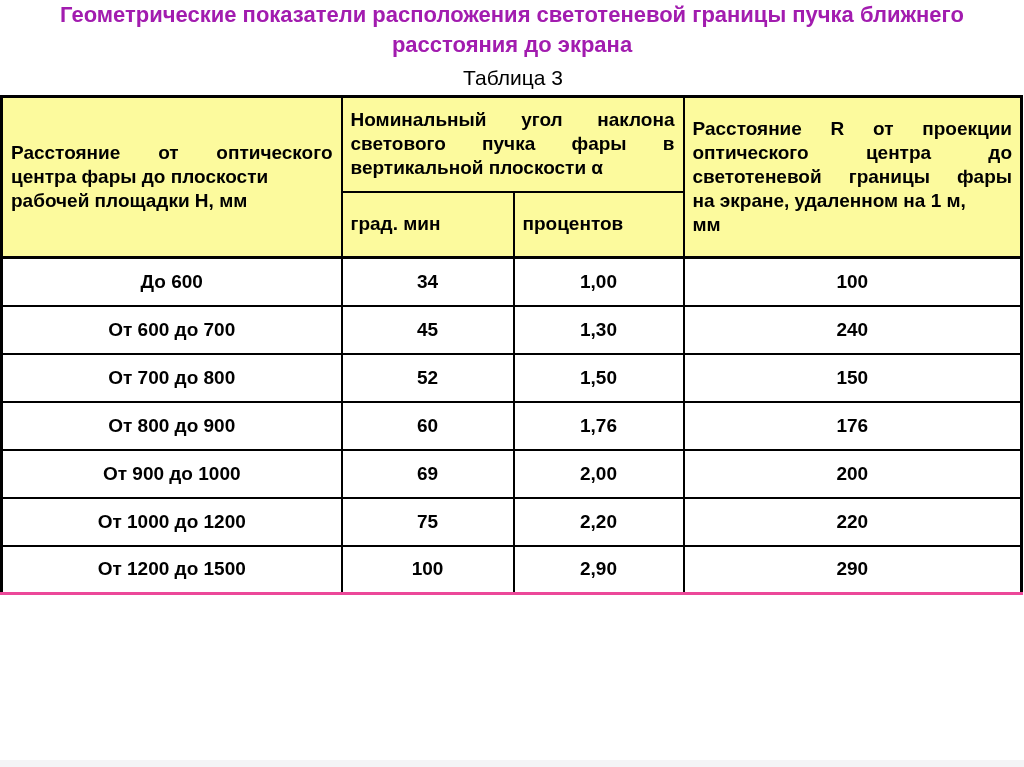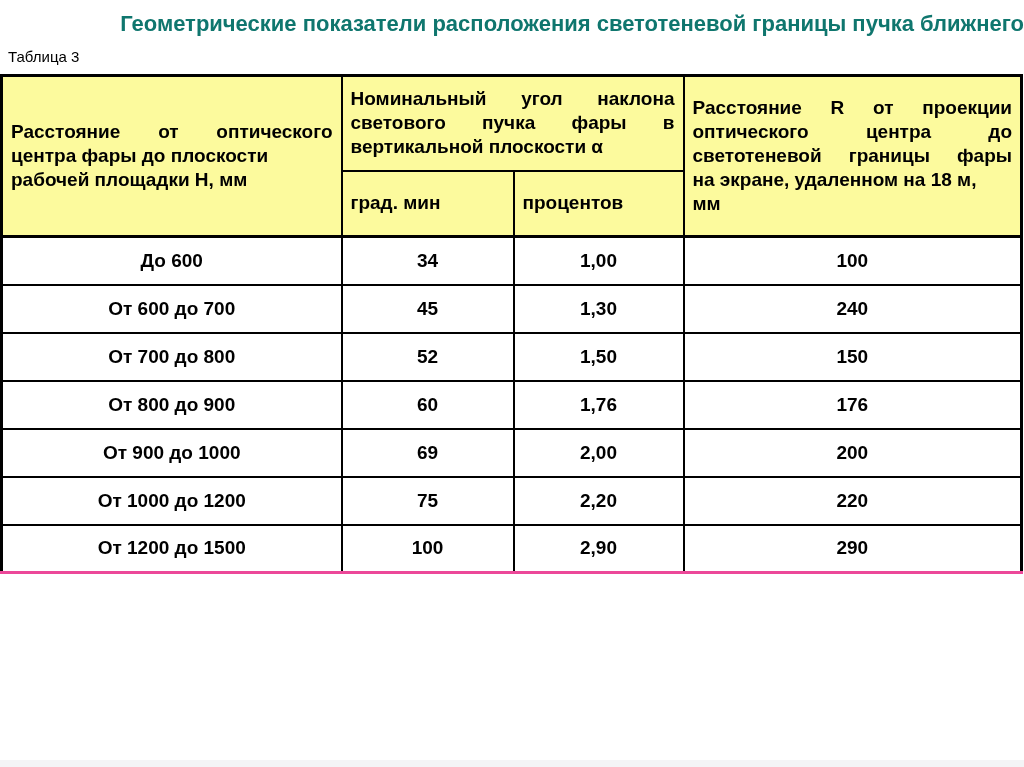--- a/index.html
+++ b/index.html
@@ -5,30 +5,29 @@
   * { box-sizing: border-box; margin: 0; padding: 0; }
   html, body { width: 1024px; height: 767px; }
   body {
     position: relative;
     background: #ffffff;
     font-family: "Liberation Sans", sans-serif;
     color: #000000;
     overflow: hidden;
   }
   .slide-title {
-    padding-top: 9px;
-    text-align: right;
+    text-align: center;
     font-weight: bold;
     font-size: 22px;
     line-height: 30px;
-    color: #0f766e;
+    color: #a21caf;
   }
   .table-caption {
-    text-align: left;
-    font-size: 15px;
+    text-align: center;
+    font-size: 21px;
     line-height: 24px;
     padding: 6px 6px 5px 8px;
   }
   table.data-table {
     border-collapse: collapse;
     table-layout: fixed;
     width: 1020px;
     border: 3px solid #000;
   }
   .data-table th, .data-table td {
@@ -61,20 +60,21 @@
     left: 0; bottom: 0;
     width: 1024px; height: 7px;
     background: #f4f4f6;
   }
 </style>
 </head>
 <body>
 
 <div class="slide-title">
   <div>Геометрические показатели расположения светотеневой границы пучка ближнего</div>
+  <div>расстояния до экрана</div>
 </div>
 
 <div class="table-caption">Таблица 3</div>
 
 <table class="data-table">
   <colgroup>
     <col style="width:340px">
       <col style="width:172px">
       <col style="width:170px">
       <col style="width:338px">
@@ -88,21 +88,21 @@
       </th>
       <th colspan="2">
         <span class="hdr-line jl">Номинальный угол наклона</span>
         <span class="hdr-line jl">светового пучка фары в</span>
         <span class="hdr-line">вертикальной плоскости α</span>
       </th>
       <th rowspan="2">
         <span class="hdr-line jl">Расстояние R от проекции</span>
         <span class="hdr-line jl">оптического центра до</span>
         <span class="hdr-line jl">светотеневой границы фары</span>
-        <span class="hdr-line">на экране, удаленном на 18 м,</span>
+        <span class="hdr-line">на экране, удаленном на 1 м,</span>
         <span class="hdr-line">мм</span>
       </th>
     </tr>
     <tr class="hdr-sub">
       <th class="sub-th">град. мин</th>
       <th class="sub-th">процентов</th>
     </tr>
   </thead>
   <tbody>
     <tr>

